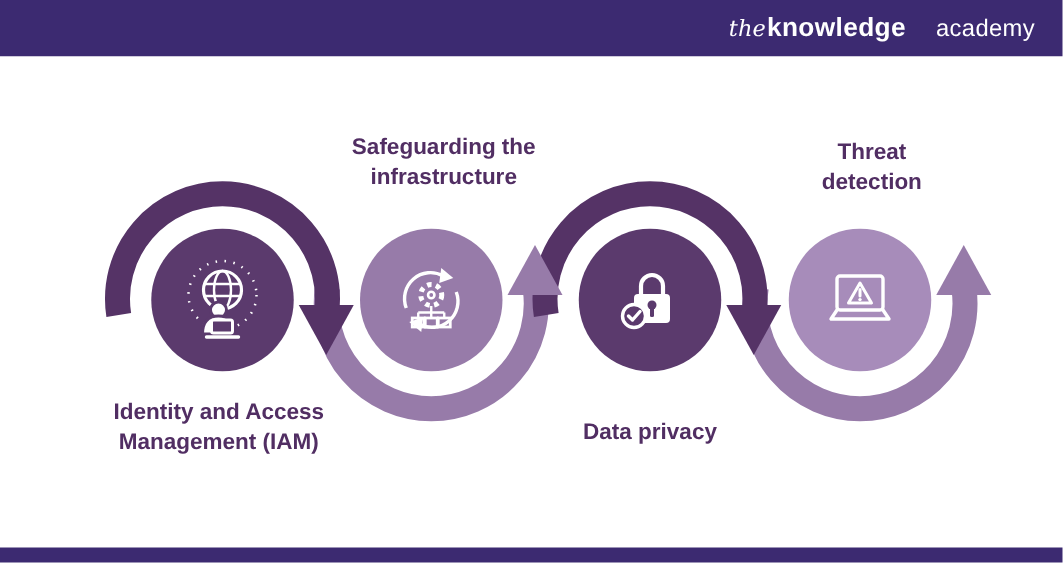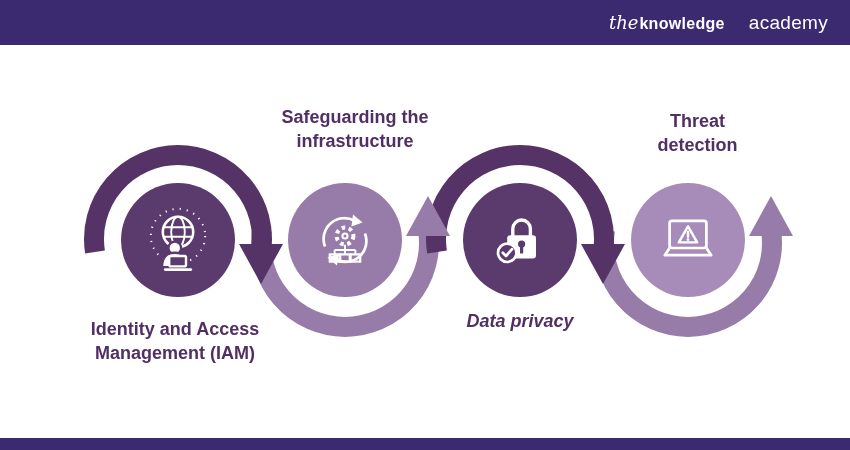--- a/index.html
+++ b/index.html
@@ -11,21 +11,21 @@
     overflow:hidden;
   }
   .header {
     position:absolute; top:0; left:0; width:850px; height:45px;
     background:var(--header-bar,#3c2a71);
     display:flex; align-items:center; justify-content:flex-end;
     padding:0 22px;
   }
   .brand { color:#fff; display:flex; align-items:baseline; white-space:nowrap; }
   .brand-the { font-family:"DejaVu Serif", serif; font-style:italic; font-size:18px; margin-right:1px; }
-  .brand-knowledge { font-weight:bold; font-size:16px; letter-spacing:.3px; }
+  .brand-knowledge { font-weight:bold; font-size:21px; letter-spacing:.3px; }
   .brand-academy { font-weight:normal; font-size:19px; letter-spacing:.3px;margin-left:24px; }
   .footer {
     position:absolute; bottom:0; left:0; width:850px; height:12px;
     background:var(--header-bar,#3c2a71);
   }
   .flow-svg { position:absolute; left:0; top:0; }
   .arc-dark  { stroke:var(--arc-dark,#553366); fill:none; }
   .arc-light { stroke:var(--arc-light,#977ba9); fill:none; }
   .arrow-dark  { fill:var(--arc-dark,#553366); }
   .arrow-light { fill:var(--arc-light,#977ba9); }
@@ -111,16 +111,16 @@
     <rect x="27" y="26" width="46" height="34" rx="3" fill="none" stroke="#fff" stroke-width="3.4"></rect>
     <path d="M27 60 L21 69 H79 L73 60" fill="none" stroke="#fff" stroke-width="3.4" stroke-linejoin="round" stroke-linecap="round"></path>
     <path d="M50 33 L61.5 53 H38.5 Z" fill="none" stroke="#fff" stroke-width="3" stroke-linejoin="round"></path>
     <path d="M50 39.5 V46" stroke="#fff" stroke-width="3" stroke-linecap="round" fill="none"></path>
     <circle cx="50" cy="49.6" r="1.7" fill="#fff"></circle>
   </svg>
 </div>
 
 <div class="step-label" style="left:62px; top:318px; width:226px;">Identity and Access Management (IAM)</div>
 <div class="step-label" style="left:252px; top:106px; width:206px;text-align:center;">Safeguarding the infrastructure</div>
-<div class="step-label" style="left:430px; top:310px; width:180px;font-style:italic;">Data privacy</div>
+<div class="step-label" style="left:430px; top:334px; width:180px;">Data privacy</div>
 <div class="step-label" style="left:640px; top:110px; width:115px;">Threat detection</div>
 
 <div class="footer"></div>
 
 </body></html>

